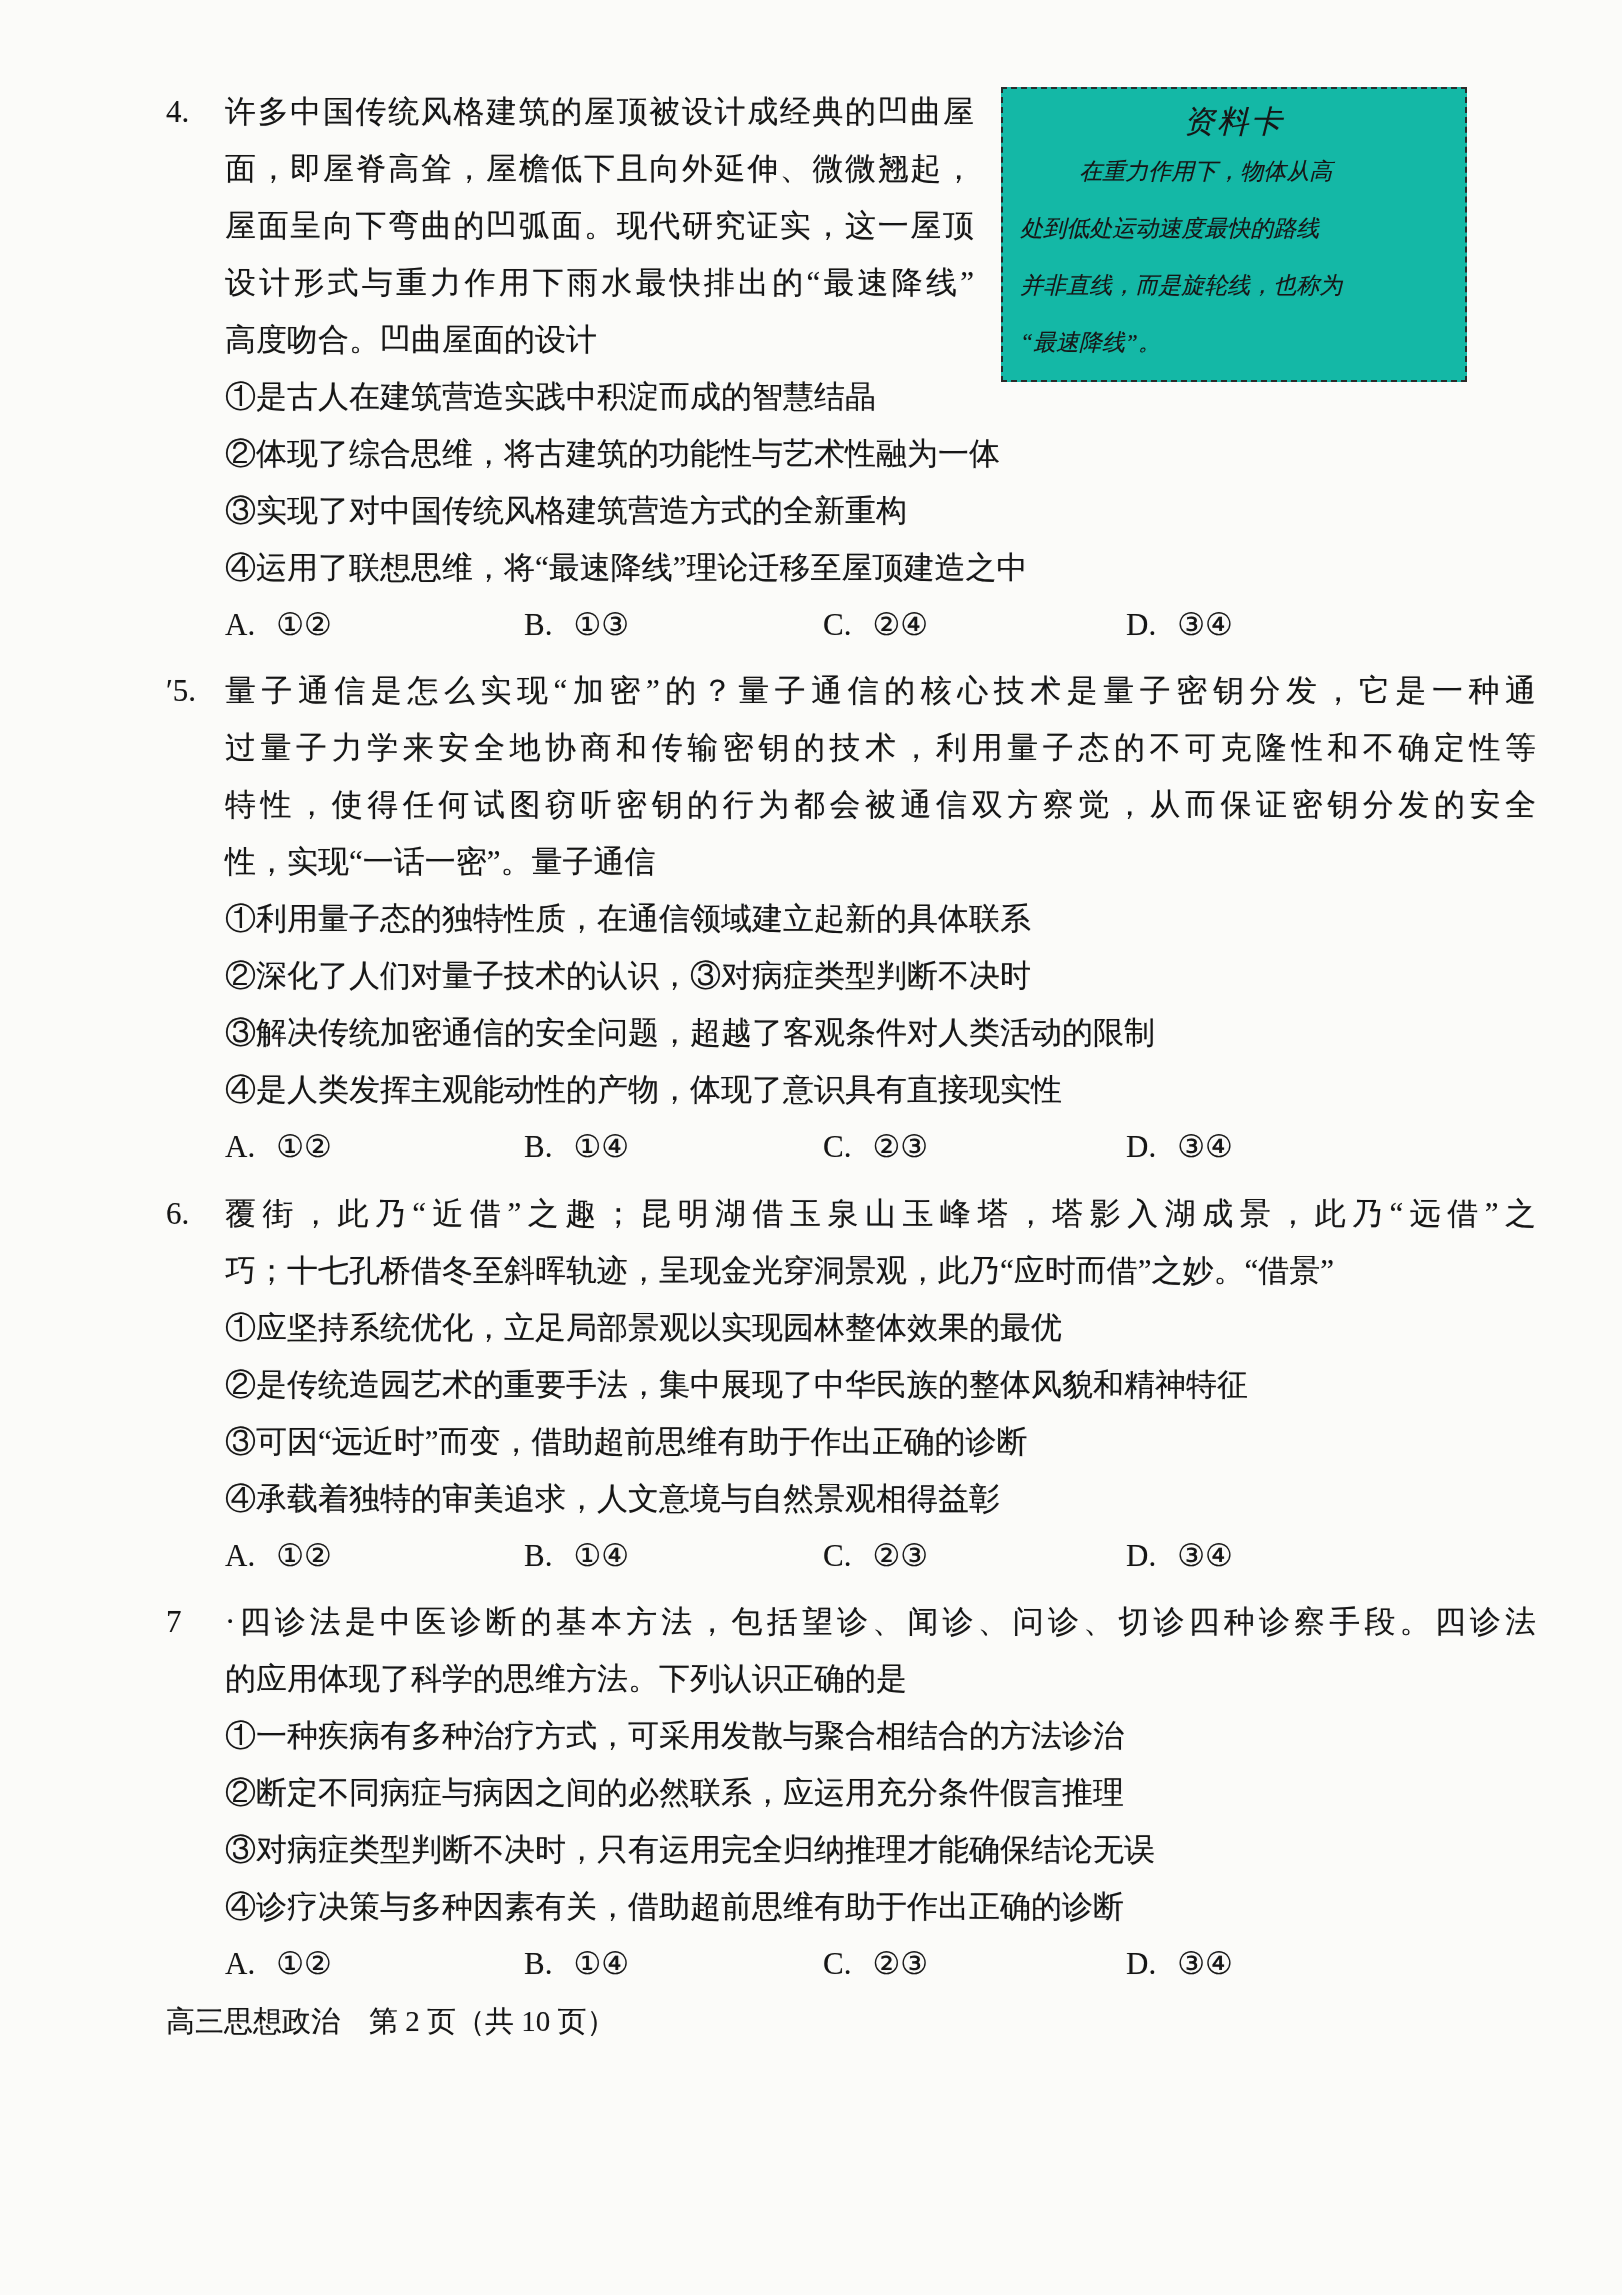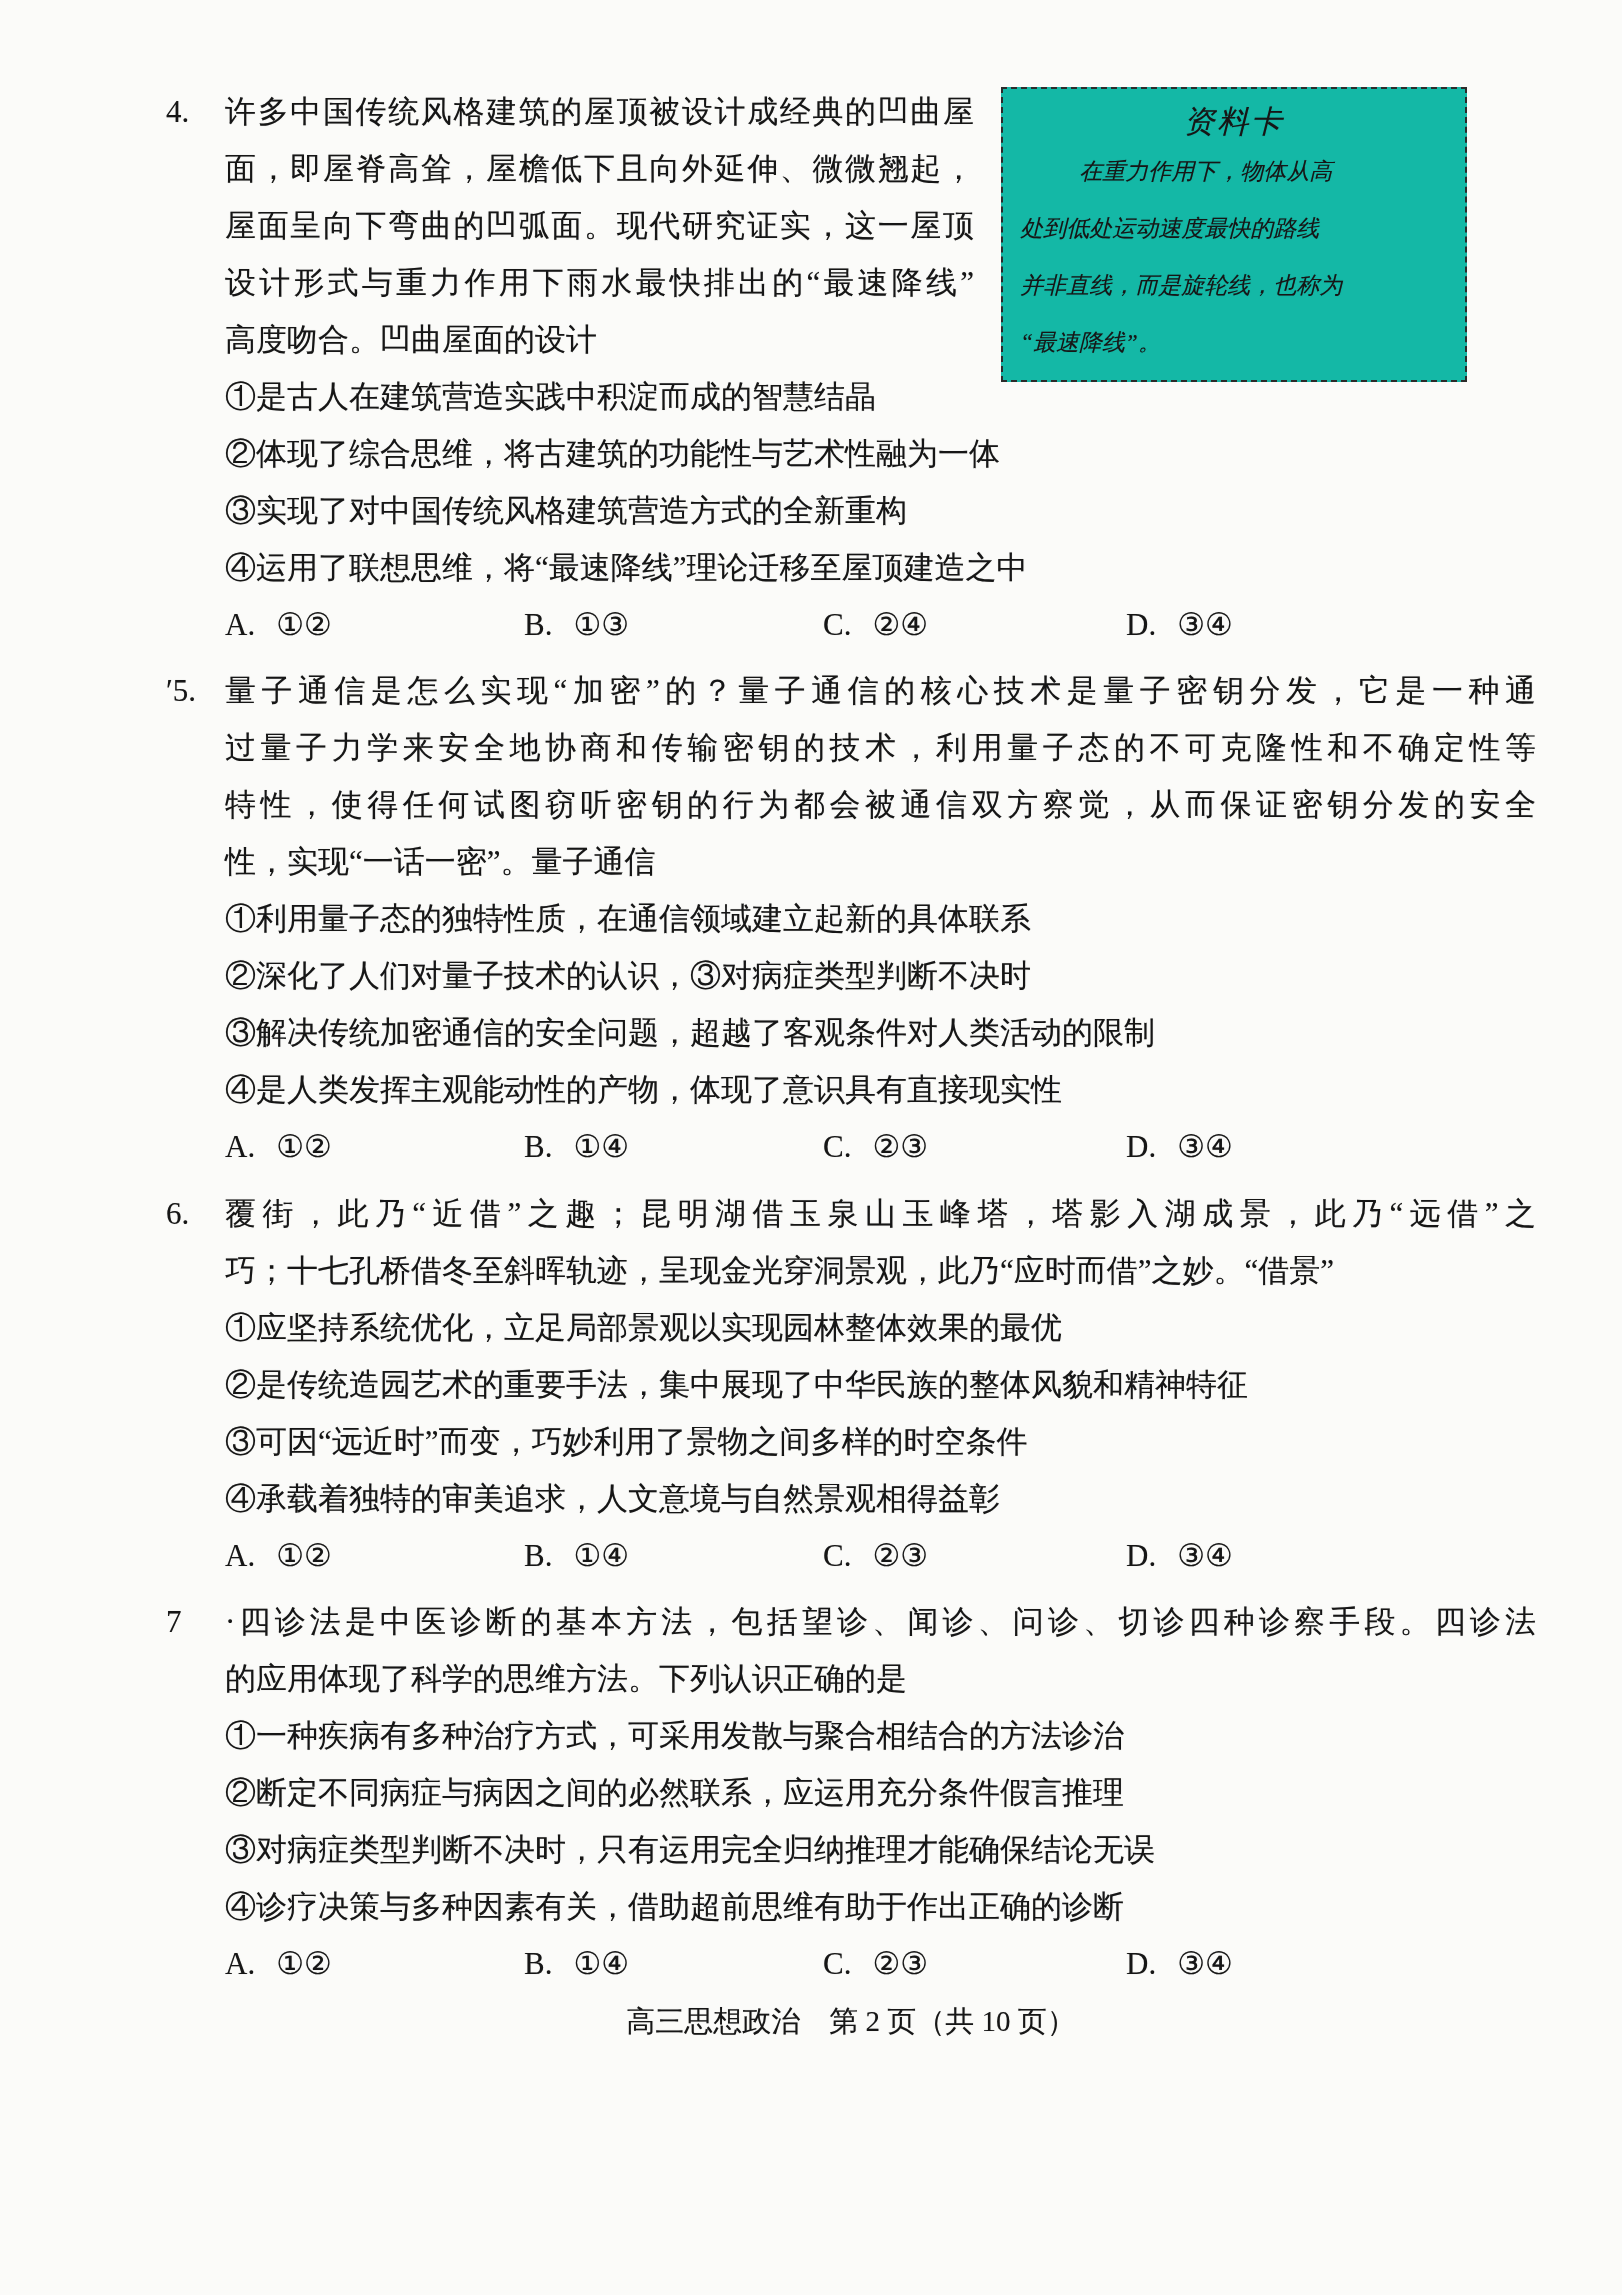--- a/index.html
+++ b/index.html
@@ -24,21 +24,21 @@
     font-style:italic;
   }
   .card-title{font-size:31px;line-height:43px;text-align:center;letter-spacing:2.7px;}
   .card-line{font-size:23px;line-height:57px;}
   .card-indent{text-indent:59px;}
   .choices{display:flex;font-size:31px;line-height:57px;}
   .choice{flex:0 0 299px;white-space:nowrap;}
   .choice:nth-child(3){flex-basis:303px;}
   .choice:last-child{flex:0 0 auto;}
   .chv{margin-left:21px;}
-  .footer{margin-top:9.3px;text-align:center;font-size:29px;line-height:40px;}
+  .footer{margin-top:9.3px;text-align:left;font-size:29px;line-height:40px;}
   .fgap{display:inline-block;width:29px;}
 </style>
 </head>
 <body>
 
 <div class="page">
   <div class="content">
 
     <section class="question first">
       <div class="qnum">4.</div>
@@ -88,21 +88,21 @@
       </div>
     </section>
 
     <section class="question">
       <div class="qnum">6.</div>
       <div class="qbody">
         <div class="line fill">覆街，此乃“近借”之趣；昆明湖借玉泉山玉峰塔，塔影入湖成景，此乃“远借”之</div>
         <div class="line">巧；十七孔桥借冬至斜晖轨迹，呈现金光穿洞景观，此乃“应时而借”之妙。“借景”</div>
         <div class="line">①应坚持系统优化，立足局部景观以实现园林整体效果的最优</div>
         <div class="line">②是传统造园艺术的重要手法，集中展现了中华民族的整体风貌和精神特征</div>
-        <div class="line">③可因“远近时”而变，巧妙利用了景物之间多样的时空条件</div>
+        <div class="line">③可因“远近时”而变，借助超前思维有助于作出正确的诊断</div>
         <div class="line">④承载着独特的审美追求，人文意境与自然景观相得益彰</div>
         <div class="choices">
           <div class="choice"><span class="chl">A.</span><span class="chv">①②</span></div>
           <div class="choice"><span class="chl">B.</span><span class="chv">①④</span></div>
           <div class="choice"><span class="chl">C.</span><span class="chv">②③</span></div>
           <div class="choice"><span class="chl">D.</span><span class="chv">③④</span></div>
         </div>
       </div>
     </section>
 

